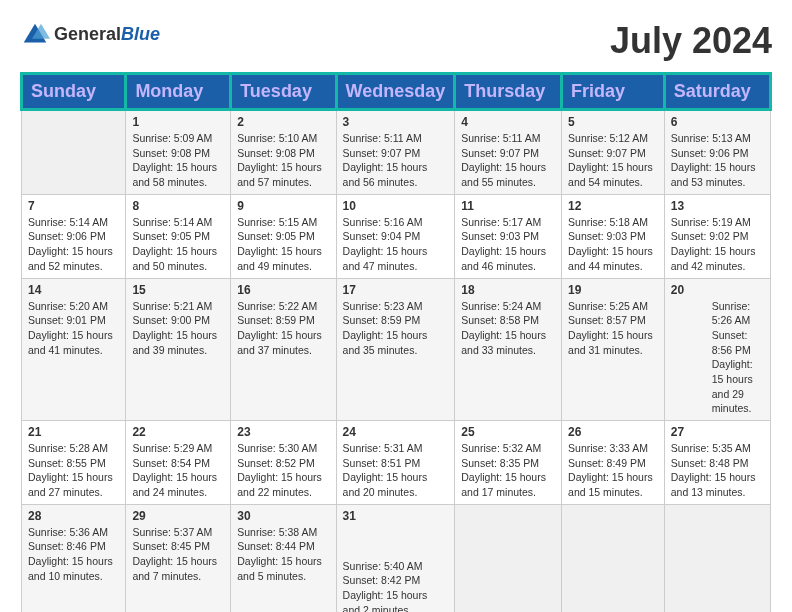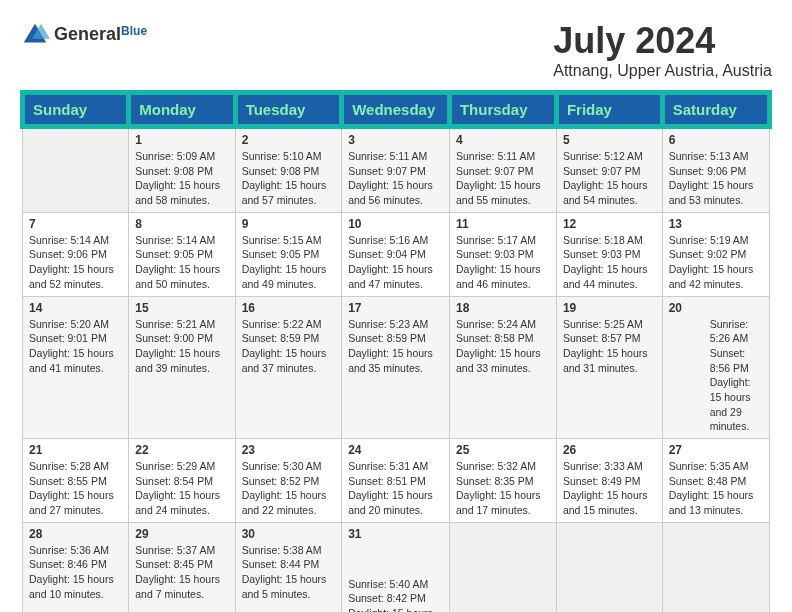--- a/index.html
+++ b/index.html
@@ -24,53 +24,54 @@
       display: flex;
       flex-direction: row;
       line-height: 1.1;
     }
     .logo-general {
       font-size: 18px;
       font-weight: bold;
       color: #333;
     }
     .logo-blue {
-      font-size: 12px;
+      font-size: 18px;
       font-weight: bold;
       color: #1a5fa8;
+      font-style: italic;
     }
     .logo-icon {
       width: 30px;
       height: 30px;
       margin-right: 4px;
     }
     .title-area {
-      text-align: left;
+      text-align: right;
     }
     .month-year {
       font-size: 36px;
       font-weight: bold;
       color: #333;
     }
     .location {
       font-size: 16px;
       color: #333;
     }
     table {
       width: 100%;
       border-collapse: collapse;
     }
     thead tr th {
       background-color: #1a5fa8;
-      color: #86efac;
+      color: #c4b5fd;
       text-align: left;
       padding: 6px 8px;
-      font-size: 15px;
-      font-weight: bold;
-      border: 5px solid #14b8a6;
+      font-size: 18px;
+      font-weight: bold;
+      border: 3px solid #14b8a6;
     }
     tbody tr td {
       vertical-align: top;
       border: 1px solid #ccc;
       padding: 4px 6px;
       font-size: 11px;
       color: #333;
       width: 108px;
       min-height: 80px;
     }
@@ -105,21 +106,20 @@
       <polygon points="20,5 35,30 5,30" fill="#1a5fa8"></polygon>
       <polygon points="28,5 40,25 16,25" fill="#4a9fd4" opacity="0.7"></polygon>
     </svg>
     <div class="logo-text">
       <span class="logo-general">General</span>
       <span class="logo-blue">Blue</span>
     </div>
   </div>
   <div class="title-area">
     <div class="month-year">July 2024</div>
-    <div class="location">Attnang, Upper Austria, Austria</div>
   </div>
 </div>
 
 <table>
   <thead>
     <tr>
     <th>Sunday</th>
         <th>Monday</th>
         <th>Tuesday</th>
         <th>Wednesday</th>

